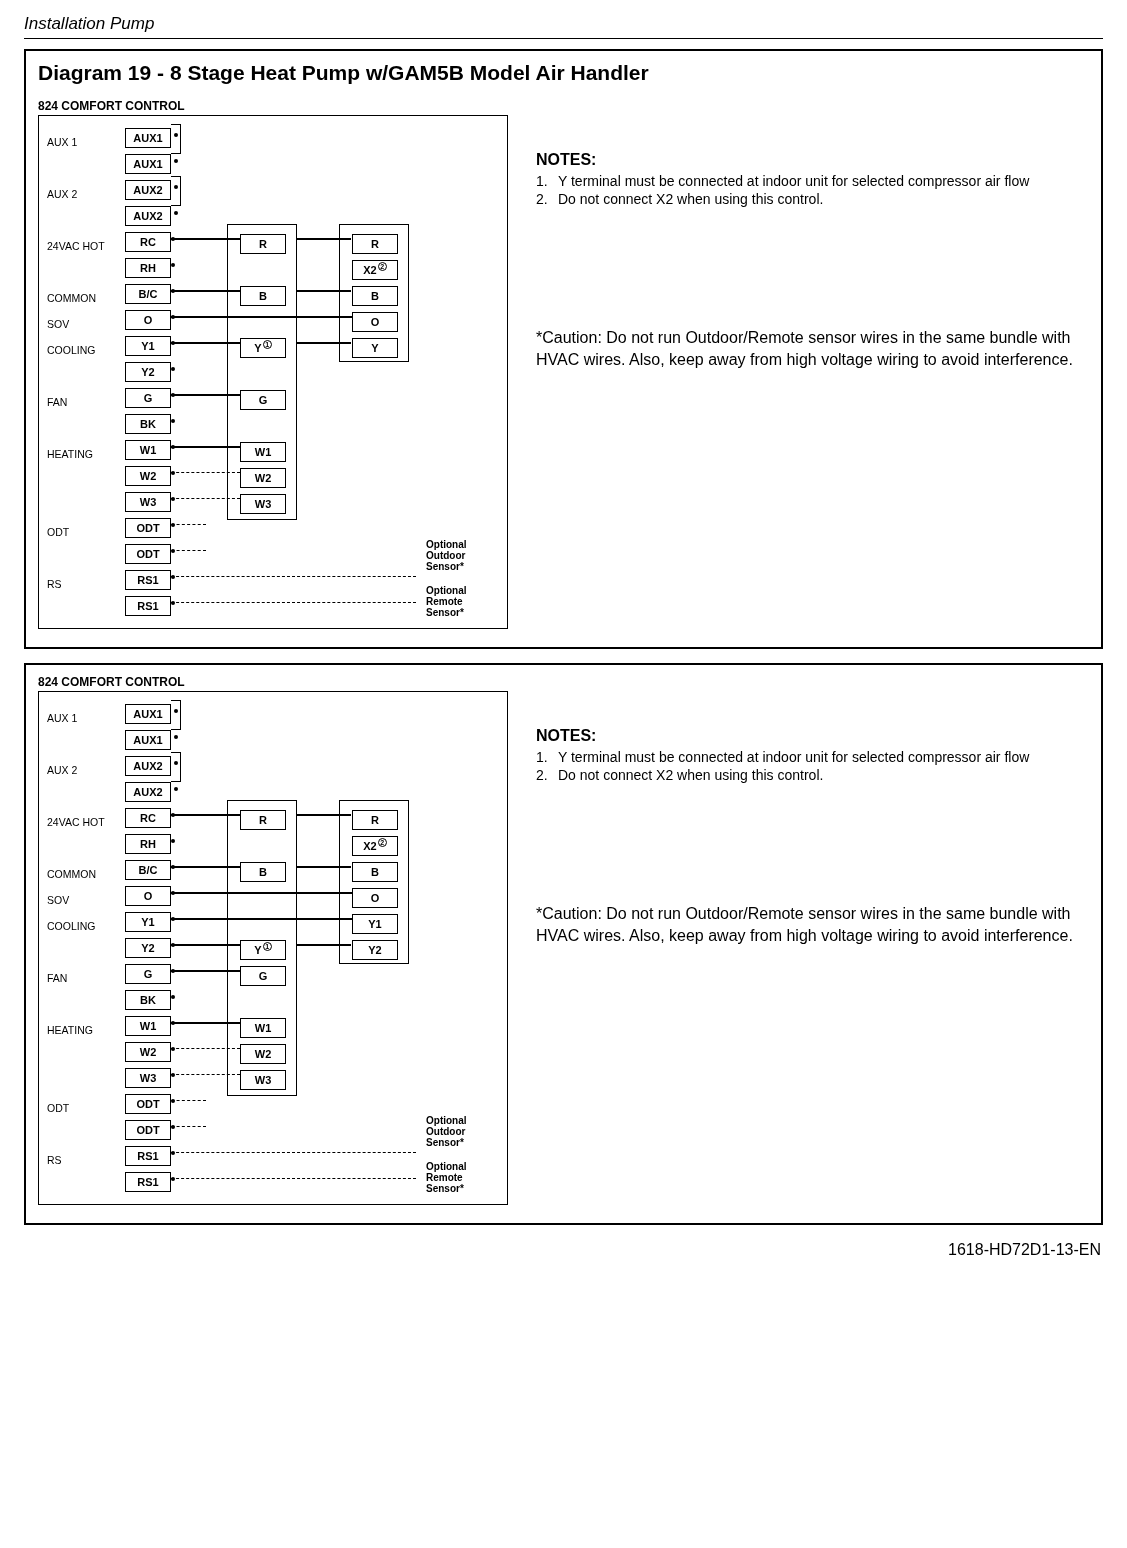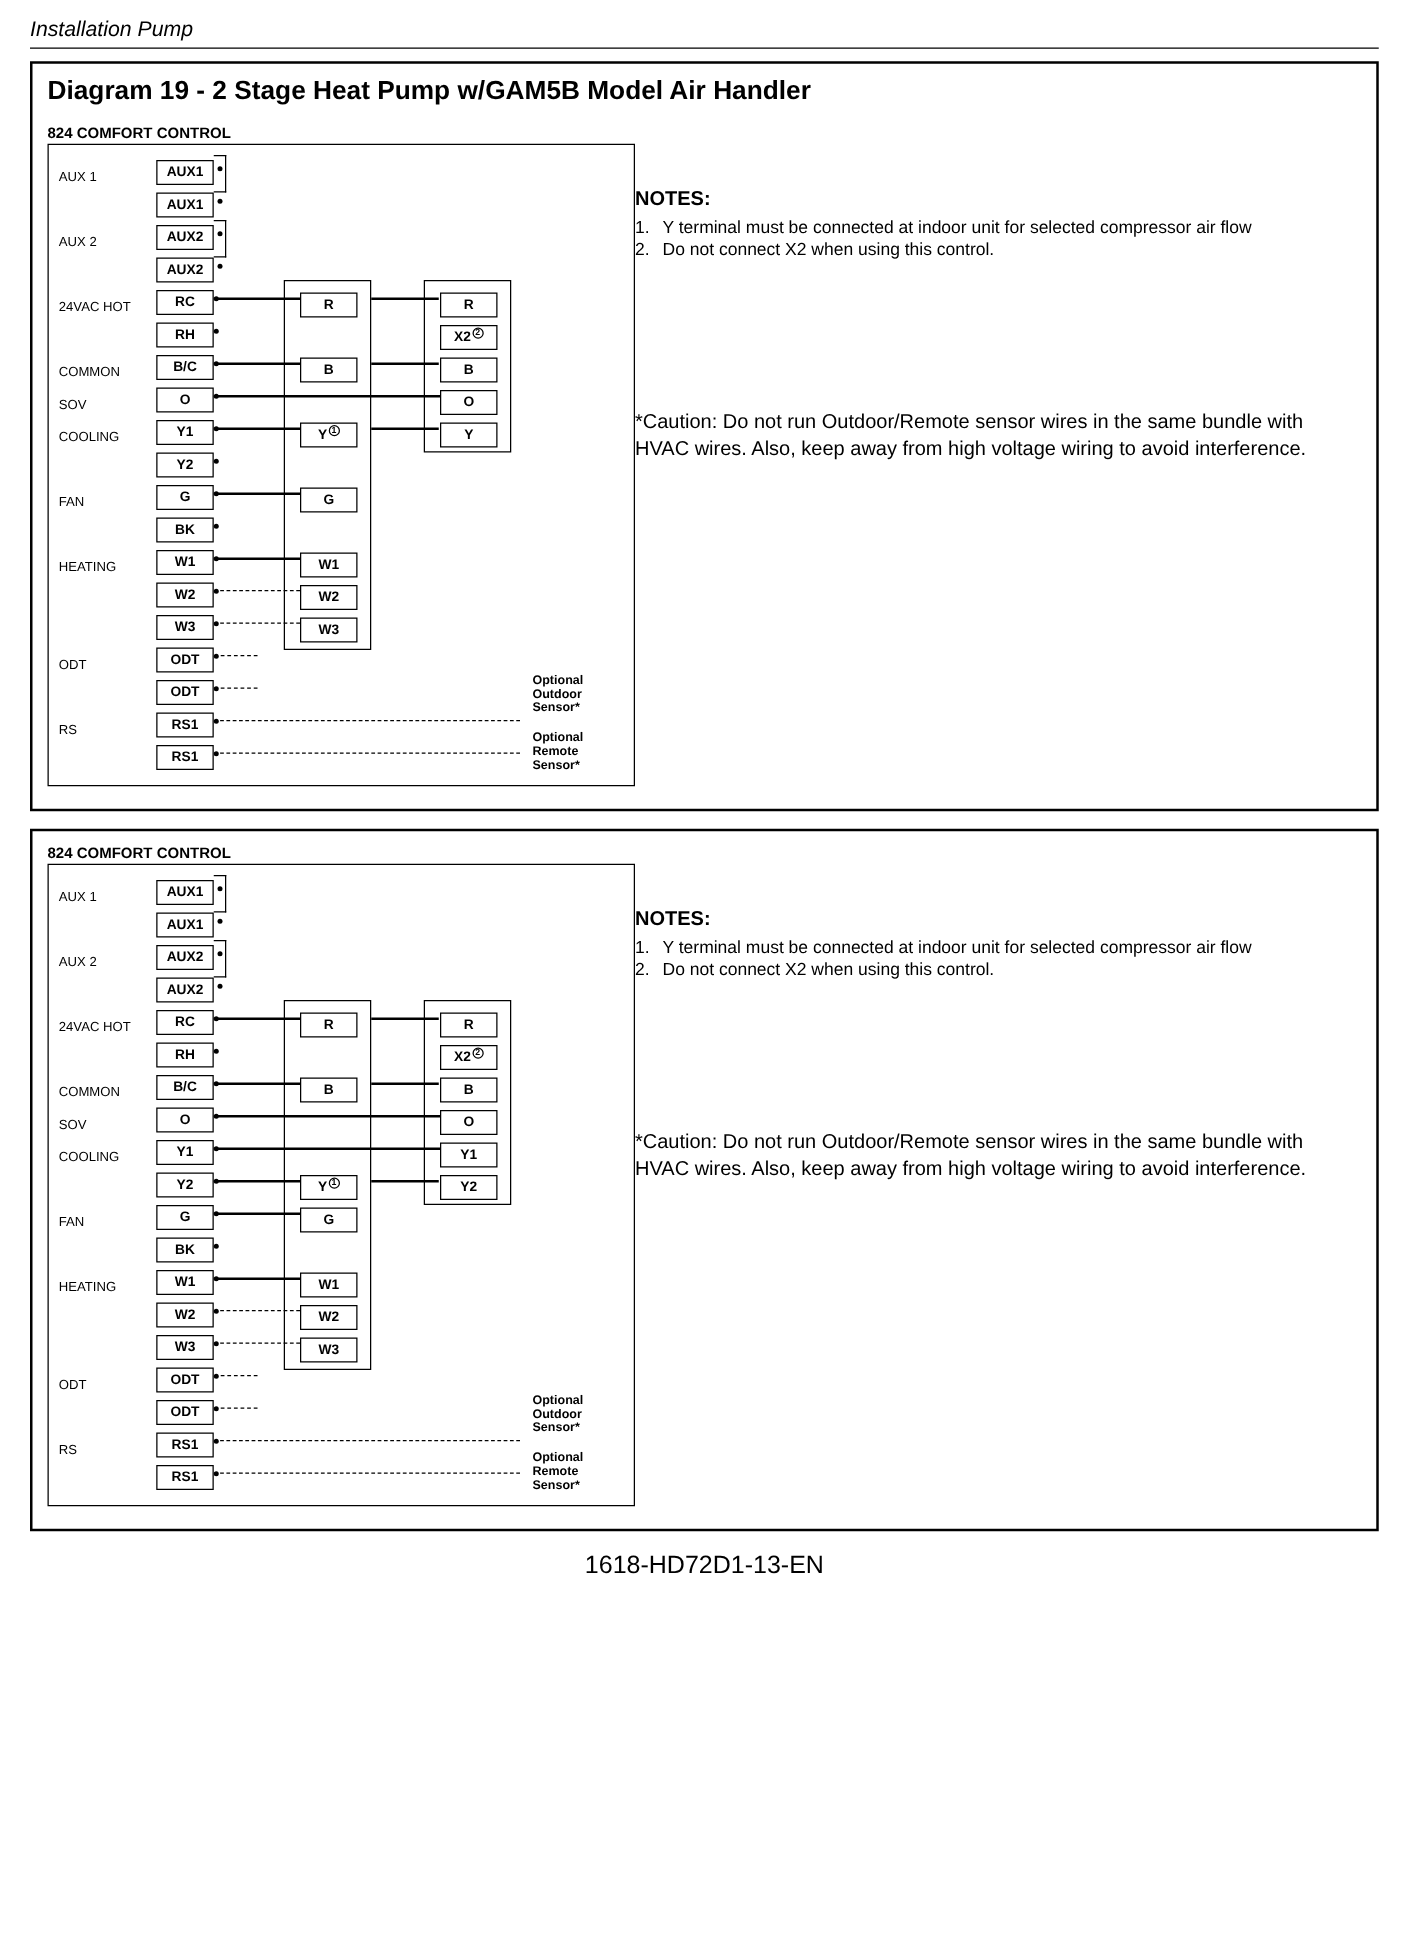--- a/index.html
+++ b/index.html
@@ -1,53 +1,53 @@
 <!DOCTYPE html>
 <html><head>
 <meta charset="utf-8">
 <style>
 *{box-sizing:border-box;margin:0;padding:0}
 body{font-family:Arial,Helvetica,sans-serif;background:#fff;color:#000;width:1127px}
 .page{padding:14px 24px 10px}
 .page-header{font-size:17px;font-style:italic;border-bottom:1px solid #000;padding-bottom:4px;margin-bottom:10px}
 .section{border:2px solid #000;margin-bottom:14px;padding:10px 12px 18px}
 .section-title{font-size:21px;font-weight:700;margin-bottom:14px}
-.content{display:flex;}
+.content{display:flex;gap:28px}
 .left{flex:0 0 470px}
 .right{flex:1;padding-top:52px}
 .control-label{font-family:Arial Black,Arial,sans-serif;font-size:12px;font-weight:900;margin-bottom:2px}
 .diagram-box{border:1px solid #000;padding:6px 8px 12px;position:relative}
 .row{display:flex;align-items:flex-end;height:26px;position:relative}
 .desc{width:78px;font-size:10.5px;font-weight:400}
 .term{width:46px;height:20px;border:1.5px solid #000;display:flex;align-items:center;justify-content:center;font-family:Arial Black,Arial,sans-serif;font-size:11px;font-weight:900;background:#fff;z-index:2;position:relative}
 .dot{width:4px;height:4px;border-radius:50%;background:#000;position:absolute;z-index:3}
 .dot-l{left:124px}
 .wire{height:1.5px;background:#000;position:absolute;z-index:1}
 .wire-dash{border-top:1.5px dashed #000;height:0;position:absolute;z-index:1}
 .unit-col{position:absolute;border:1px solid #000;background:#fff}
 .ut{width:46px;height:20px;border:1.5px solid #000;display:flex;align-items:center;justify-content:center;font-family:Arial Black,Arial,sans-serif;font-size:11px;font-weight:900;background:#fff;margin:3px auto;position:relative}
 .sup{font-size:7px;border:1px solid #000;border-radius:50%;width:9px;height:9px;display:inline-flex;align-items:center;justify-content:center;margin-left:1px;position:relative;top:-4px}
 .sensor-label{font-family:Arial Black,Arial,sans-serif;font-size:10px;font-weight:900;position:absolute}
 .notes-hdr{font-size:16px;font-weight:700;margin-bottom:4px}
 .note-item{font-size:14px;display:flex;margin-bottom:2px}
 .note-num{width:22px}
 .note-txt{flex:1;text-align:justify}
 .caution{font-size:16px;margin-top:120px;line-height:1.35}
-.footer{display:flex;justify-content:center;font-size:20px;padding:2px 2px 0}
+.footer{display:flex;justify-content:flex-end;font-size:16px;padding:2px 2px 0}
 .jumper{position:absolute;border:1.5px solid #000;border-left:none;width:10px}
 </style>
 </head>
 <body>
 
 <div class="page">
   <div class="page-header">Installation Pump</div>
 
   <div id="sections">
       <div class="section">
-        <div class="section-title">Diagram 19 - 2 Stage Heat Pump w/GAM5B Model Air Handler</div>
+        <div class="section-title">Diagram 19 - 8 Stage Heat Pump w/GAM5B Model Air Handler</div>
         <div class="content">
           <div class="left">
             <div class="control-label">824 COMFORT CONTROL</div>
             <div class="diagram-box">
               <div class="row">
                 <div class="desc">AUX 1</div>
                 <div class="term">AUX1</div>
                 <div class="dot" style="left: 127px; top: 11px;"></div>
               </div>
               <div class="row">

